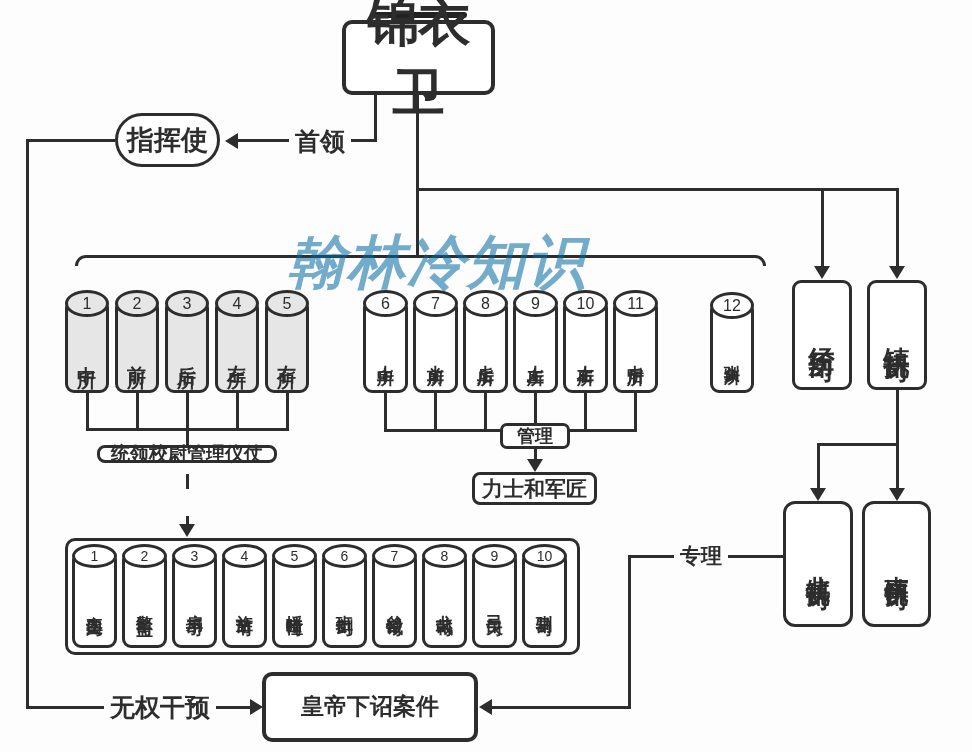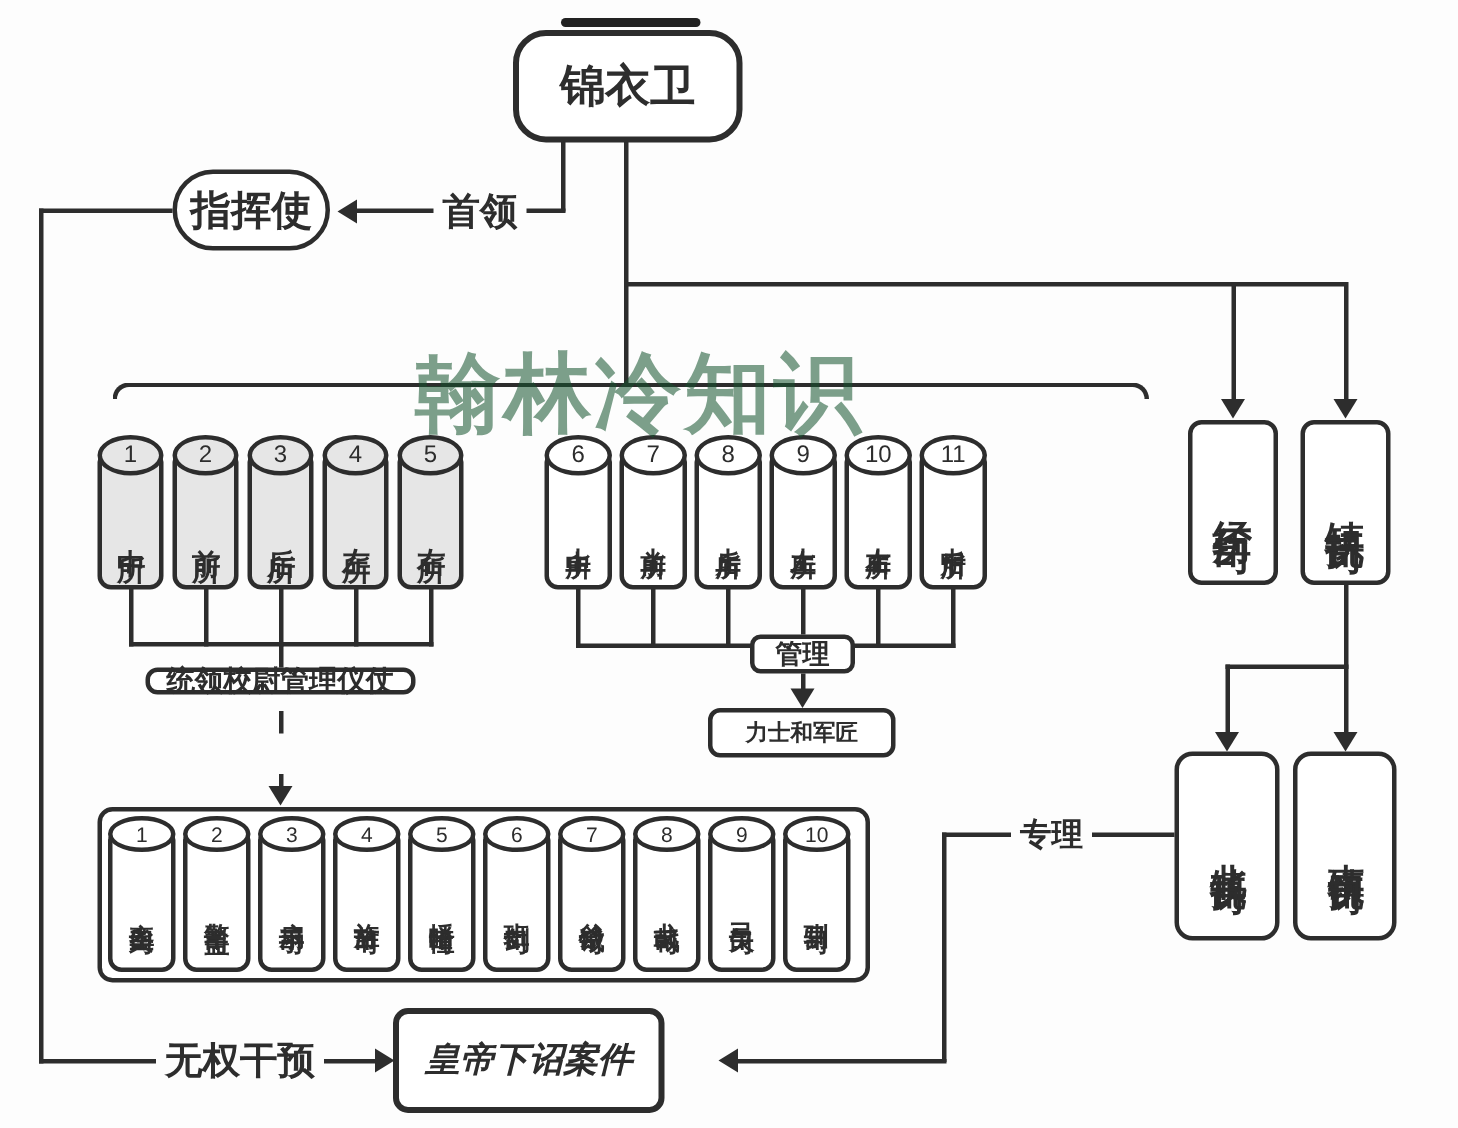--- a/index.html
+++ b/index.html
@@ -46,22 +46,22 @@
   .g1 .cyl-top  { background:#e6e6e6; }
   .g1 .cyl-body { background:#e6e6e6; }
   .g2 .cyl { width:45px; }
   .g2 .cyl-body { font-size:17px; }
   .g2 .cyl-body .vtext { letter-spacing:2px; }
   .si .cyl { width:45px; height:104px; }
   .si .cyl-top { height:24px; font-size:14px; }
   .si .cyl-body { top:11px; font-size:17px; padding-top:8px; }
   .si .cyl-body .vtext { letter-spacing:3px; }
   #watermark {
-    position:absolute; left:276px; top:224px; font-size:58px; font-weight:bold;
-    color:#14532d; opacity:0.55; letter-spacing:2px; z-index:6; white-space:nowrap;
+    position:absolute; left:287px; top:224px; font-size:58px; font-weight:bold;
+    color:#0369a1; opacity:0.55; letter-spacing:2px; z-index:6; white-space:nowrap;font-style:italic;
   }
   #topbar { position:absolute; left:374px; top:12px; width:93px; height:6px; background:#222; border-radius:3px; z-index:2; }
 </style>
 </head>
 <body>
 
 <div id="stage">
 
   <div id="watermark">翰林冷知识</div>
   <div id="topbar"></div>
@@ -113,43 +113,43 @@
   <div class="vl" style="left:584px; top:391px; height:41px;"></div>
   <div class="vl" style="left:634px; top:391px; height:41px;"></div>
   <div class="hl" style="left:384px; top:429px; width:253px;"></div>
   <div class="vl" style="left:534px; top:449px; height:11px;"></div>
   <div class="arr down" style="left:527px; top:459px;"></div>
 
   <div class="lbl" style="left:320px; top:141px; font-size:25px;text-align:right;">首领</div>
   <div class="lbl" style="left:160px; top:707px; font-size:25px;">无权干预</div>
   <div class="lbl" style="left:701px; top:556px; font-size:21px;">专理</div>
 
-  <div class="box" style="left:342px; top:20px; width:153px; height:75px; border-width:4px; border-radius:22px; font-size:30px;">锦衣卫</div>
+  <div class="box" style="left:342px; top:20px; width:153px; height:75px; border-width:4px; border-radius:10px; font-size:52px;">锦衣卫</div>
 
   <div class="box" style="left:115px; top:113px; width:105px; height:54px; border-radius:27px; font-size:27px;">指挥使</div>
 
   <div class="box" style="left:792px; top:280px; width:60px; height:110px; font-size:26px;">
     <span class="vtext">经历司</span>
   </div>
   <div class="box" style="left:867px; top:280px; width:60px; height:110px; font-size:26px;">
     <span class="vtext">镇抚司</span>
   </div>
   <div class="box" style="left:783px; top:501px; width:70px; height:126px; border-radius:12px; font-size:24px;">
     <span class="vtext" style="letter-spacing:4px;">北镇抚司</span>
   </div>
   <div class="box" style="left:862px; top:501px; width:69px; height:126px; border-radius:12px; font-size:24px;">
     <span class="vtext" style="letter-spacing:4px;">南镇抚司</span>
   </div>
 
   <div class="box" style="left:97px; top:445px; width:180px; height:18px; border-radius:8px; font-size:19px;">统领校尉管理仪仗</div>
 
   <div class="box" style="left:500px; top:423px; width:70px; height:26px; border-radius:7px; font-size:18px; z-index:3;">管理</div>
-  <div class="box" style="left:472px; top:472px; width:125px; height:33px; border-radius:8px; font-size:15px;">力士和军匠</div>
-
-  <div class="box" style="left:262px; top:672px; width:181px; height:70px; border-width:4px; border-radius:10px; font-size:23px; flex-direction:column; line-height:1.3;font-style:italic;">
+  <div class="box" style="left:472px; top:472px; width:125px; height:33px; border-radius:8px; font-size:21px;">力士和军匠</div>
+
+  <div class="box" style="left:262px; top:672px; width:216px; height:70px; border-width:4px; border-radius:10px; font-size:23px; flex-direction:column; line-height:1.3;">
     <div>皇帝下诏案件</div>
   </div>
 
   <div class="row g1" style="left:65px; top:290px; gap:6px;">
     <div class="cyl">
       <div class="cyl-top">1</div>
       <div class="cyl-body">
           <span class="vtext">中所</span>
         </div>
     </div>
@@ -211,20 +211,28 @@
         </div>
     </div>
     <div class="cyl">
       <div class="cyl-top">11</div>
       <div class="cyl-body">
           <span class="vtext">中后所</span>
         </div>
     </div>
   </div>
 
+  <div class="row g2" style="left:710px; top:292px;">
+    <div class="cyl" style="width:44px; height:101px;">
+      <div class="cyl-top">12</div>
+      <div class="cyl-body" style="font-size:16px;">
+          <span class="vtext">驯象所</span>
+        </div>
+    </div>
+  </div>
 
   <div class="box" style="left:65px; top:538px; width:515px; height:117px; border-radius:10px;"></div>
   <div class="row si" style="left:72px; top:544px; gap:5px; z-index:3;">
     <div class="cyl">
       <div class="cyl-top">1</div>
       <div class="cyl-body">
           <span class="vtext">銮舆司</span>
         </div>
     </div>
     <div class="cyl">

